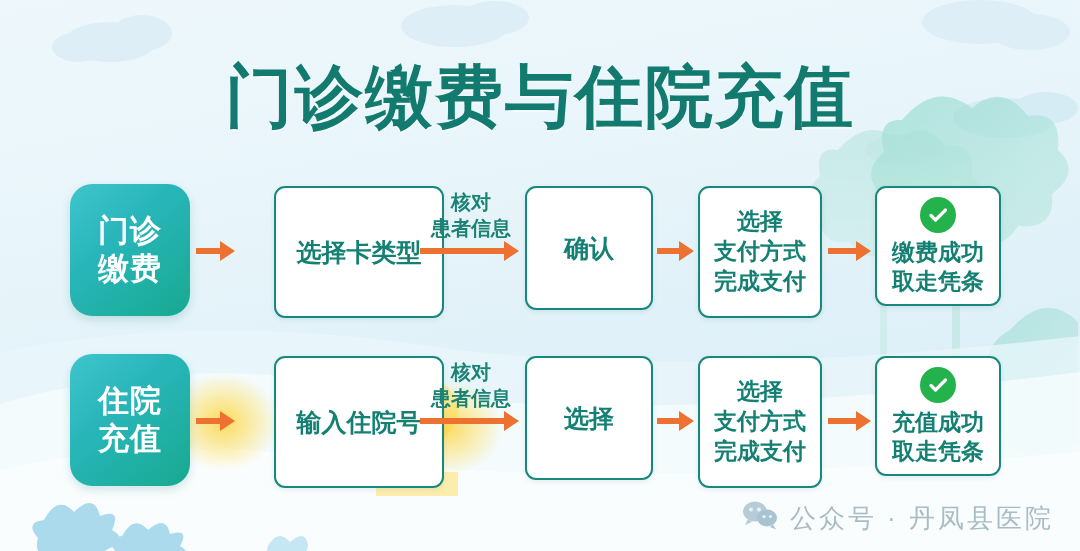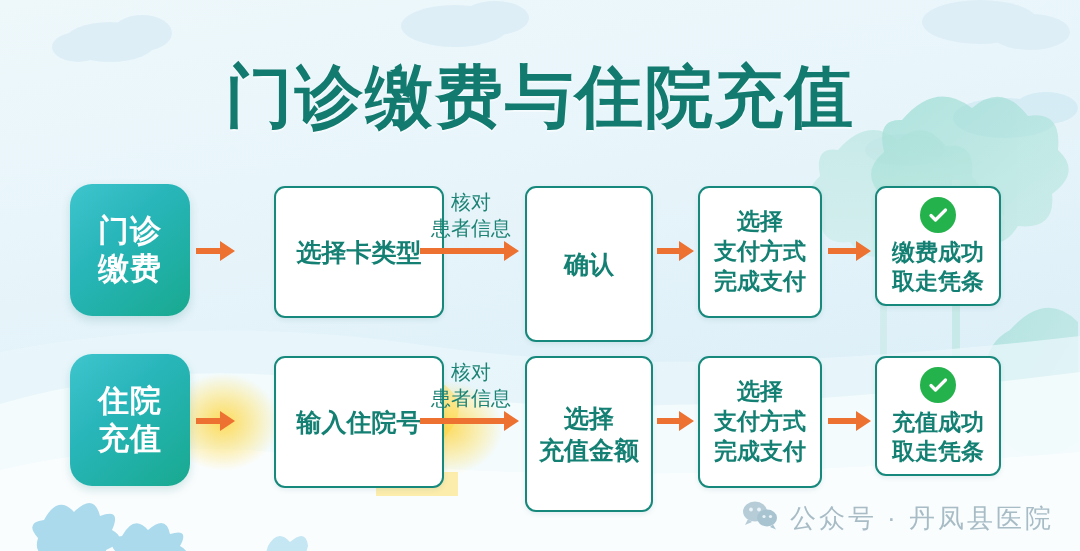--- a/index.html
+++ b/index.html
@@ -50,21 +50,21 @@
     background: #ffffff;
     border: 2.5px solid #17897c;
     border-radius: 11px;
     display: flex; flex-direction: column; align-items: center; justify-content: center;
     color: #148073; font-weight: bold; line-height: 1.3;
     box-shadow: 0 2px 5px rgba(30,110,110,.10);
   }
   .card .ln { white-space: nowrap; }
 
   .card.c1 { left: 238px; width: 170px; height: 132px; font-size: 25px; margin-left: 36px; }
-  .card.c2 { left: 525px; width: 128px; height: 156px; font-size: 25px; }
+  .card.c2 { left: 525px; width: 128px; height: 124px; font-size: 25px; }
   .card.c3 { left: 698px; width: 124px; height: 132px; font-size: 23px; }
   .card.c4 { left: 875px; width: 126px; height: 120px; font-size: 23px; }
   .card.c4 .ln { line-height: 1.22; }
 
   .check-icon {
     width: 36px; height: 36px; border-radius: 50%;
     background: #23b24b;
     display: flex; align-items: center; justify-content: center;
     margin-bottom: 5px;
   }
@@ -73,21 +73,21 @@
   
   .arrow { position: absolute; height: 22px; }
   .arrow svg { display: block; }
   .a1 { left: 196px; top: 58px; width: 40px; }
   .a2 { left: 420px; top: 58px; width: 100px; }
   .a3 { left: 657px; top: 58px; width: 38px; }
   .a4 { left: 828px; top: 58px; width: 44px; }
 
   .arrow-label {
     position: absolute; left: 419px; top: 8px; width: 104px;
-    text-align: center; color: #1b8274; font-weight: normal;
+    text-align: center; color: #1b8274; font-weight: bold;
     font-size: 20px; line-height: 1.28; white-space: nowrap;
   }
 
   .glow {
     position: absolute; left: 168px; top: 22px;
     width: 110px; height: 96px;
     background: radial-gradient(ellipse at 50% 50%, rgba(255,214,64,.85) 0%, rgba(255,223,96,.45) 42%, rgba(255,230,120,0) 72%);
     pointer-events: none;
   }
   .glow2 {
@@ -263,21 +263,20 @@
     </div>
 
     <div class="arrow a2">
       <svg width="100" height="22" viewBox="0 0 100 22">
           <path d="M0 8 h84 v-7 l15 10 l-15 10 v-7 H0 z" fill="#ed7130"></path>
         </svg>
     </div>
 
     <div class="card c2">
       <span class="ln">选择</span>
-      <span class="ln">充值金额</span>
     </div>
 
     <div class="arrow a3">
       <svg width="38" height="22" viewBox="0 0 38 22">
           <path d="M0 8 h22 v-7 l15 10 l-15 10 v-7 H0 z" fill="#ed7130"></path>
         </svg>
     </div>
 
     <div class="card c3">
       <span class="ln">选择</span>

